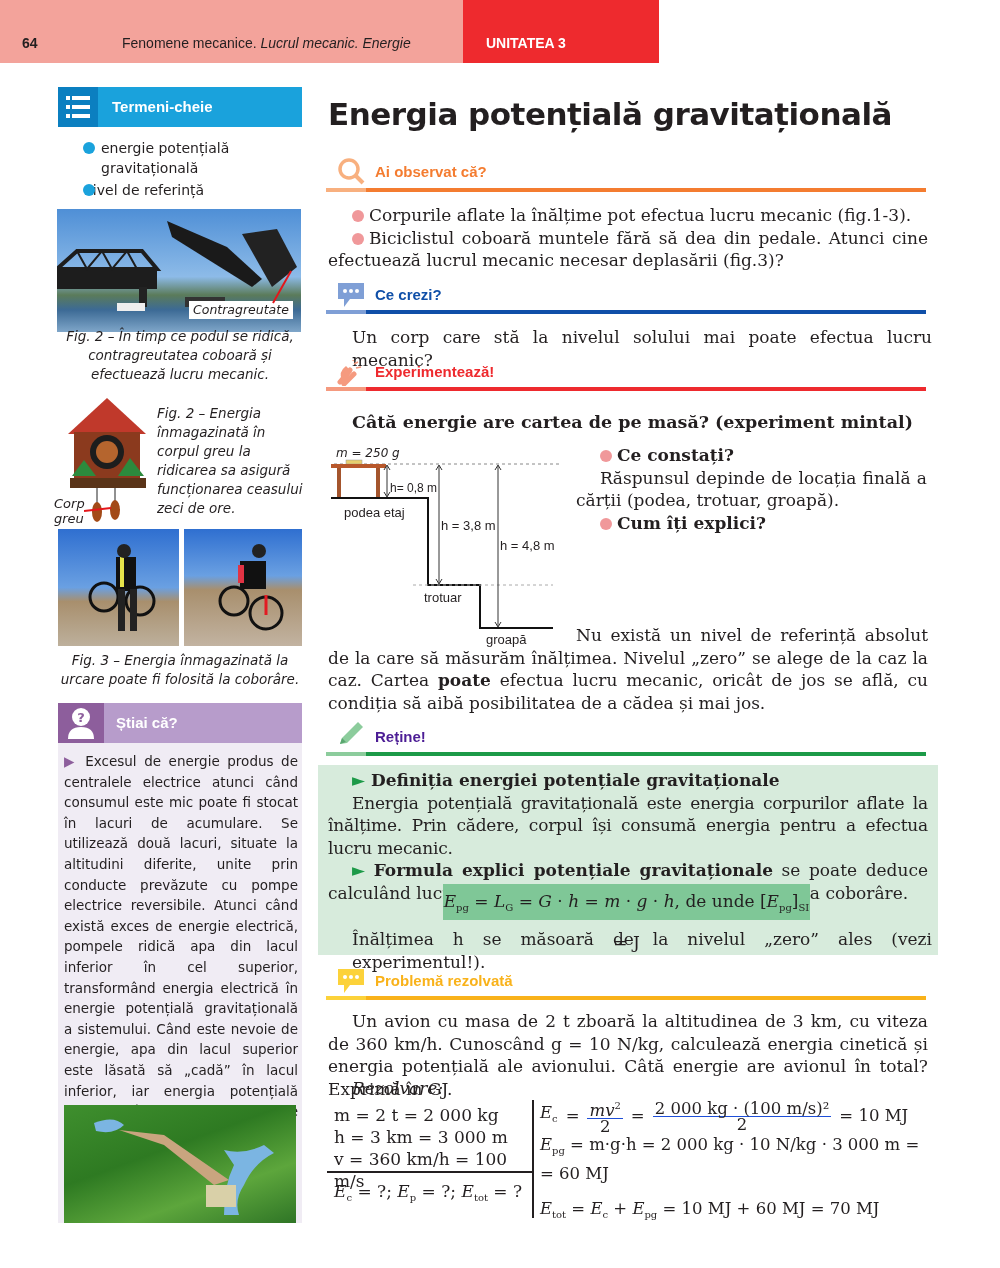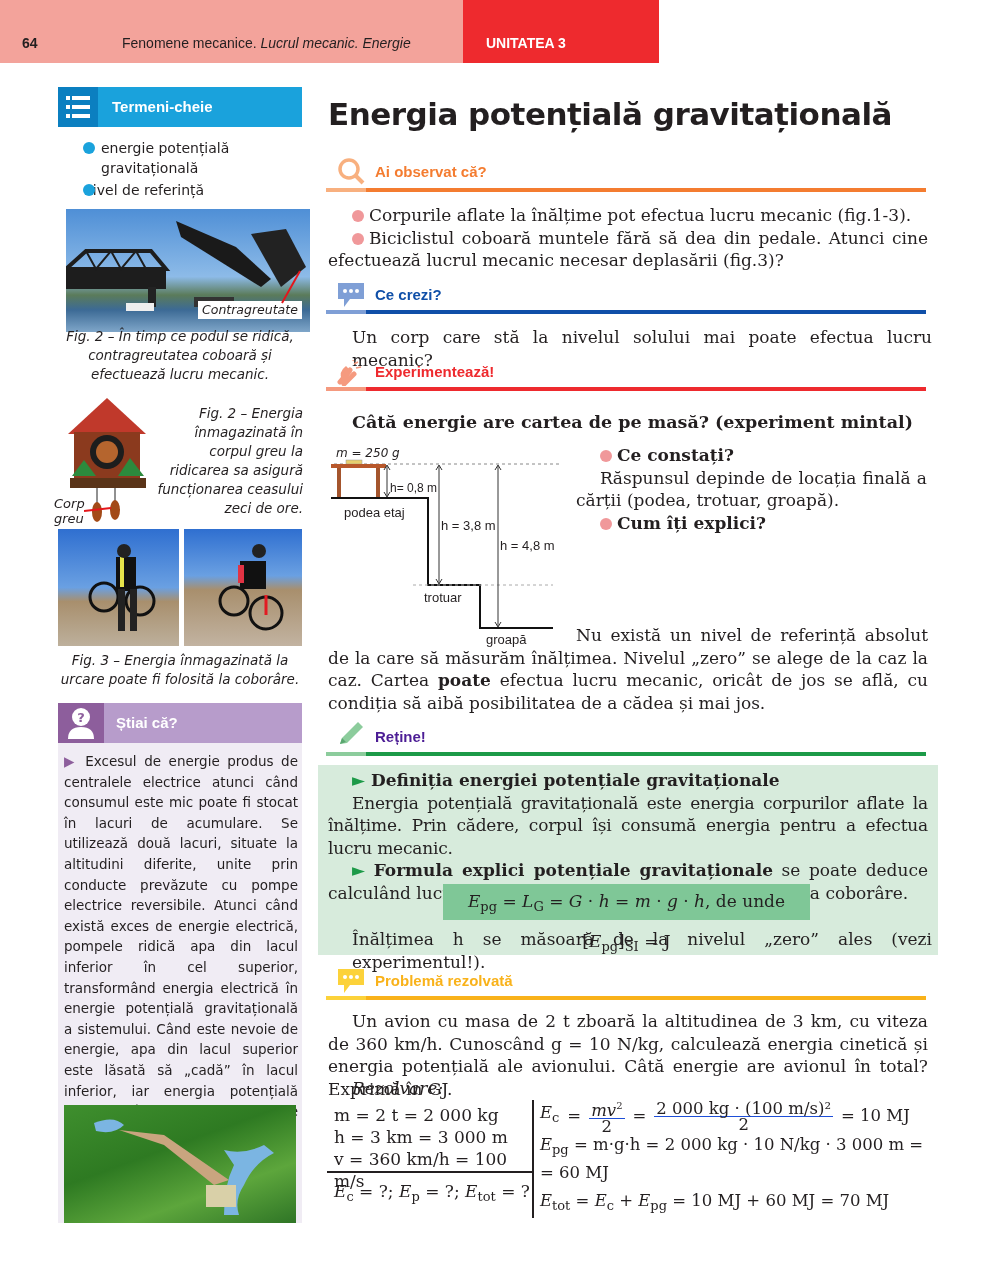--- a/index.html
+++ b/index.html
@@ -28,21 +28,21 @@
 
 #main-title{position:absolute;left:328px;top:96px;font:bold 31px "DejaVu Sans",sans-serif;color:#231f20;letter-spacing:-0.5px}
 .sec-head{position:absolute;left:375px;font:bold 15px "Liberation Sans",sans-serif}
 .sec-line{position:absolute;left:326px;width:600px;height:4px}
 .sec-line .lite{position:absolute;left:0;top:0;width:40px;height:4px}
 .body-text{position:absolute;font-size:17px;line-height:22.5px;color:#231f20;text-align:justify}
 .pdot{display:inline-block;width:12px;height:12px;border-radius:50%;background:#f0989a;margin-right:5px;vertical-align:-1px}
 .bold{font-weight:bold}
 #retine-box{position:absolute;left:318px;top:765px;width:620px;height:190px;background:#d7ebdc}
 #formula-box{position:absolute;left:443px;top:884px;width:367px;height:36px;background:#7fc797;font-size:17px;text-align:center;line-height:34px}
-sub{font-size:13px;vertical-align:-4px}
+sub{font-size:10px;vertical-align:-4px}
 .tri{color:#1c9a48}
 .frac{display:inline-block;vertical-align:middle;text-align:center;line-height:15px}
 .frac .num{display:block;border-bottom:1px solid #1d4ed8;padding:0 2px}
 .frac .den{display:block}
 </style>
 </head>
 <body>
 
 <div id="topbar"></div>
 <div id="unitbar"></div>
@@ -61,21 +61,21 @@
           <rect x="8" y="27" width="4" height="4"></rect>
           <rect x="14" y="27" width="18" height="4"></rect>
         </g>
       </svg>
   </div>
   <div id="kt-title">Termeni-cheie</div>
 </div>
 <div class="kt-item" style="top:138px;width:180px;padding-left:17px"><span class="kt-dot" style="top:4px"></span><span>energie potențială gravitațională</span></div>
 <div class="kt-item" style="top:180px;padding-left:0"><span class="kt-dot" style="top:4px"></span><span>nivel de referință</span></div>
 
-<div class="photo" style="left:66px;top:209px;width:244px;height:123px;background:linear-gradient(#4f8fd6 0%,#8dbbe8 55%,#5b7b5a 70%,#3c6a95 82%,#7fa6c9 100%)">
+<div class="photo" style="left:57px;top:209px;width:244px;height:123px;background:linear-gradient(#4f8fd6 0%,#8dbbe8 55%,#5b7b5a 70%,#3c6a95 82%,#7fa6c9 100%)">
   <svg width="244" height="113">
     <rect x="0" y="60" width="100" height="20" fill="#1d1d1d"></rect>
     <path d="M0 60 L20 42 L85 42 L100 60 Z" fill="none" stroke="#1d1d1d" stroke-width="4"></path>
     <path d="M20 42 L30 60 L45 42 L55 60 L70 42 L80 60" fill="none" stroke="#1d1d1d" stroke-width="2"></path>
     <rect x="82" y="78" width="8" height="20" fill="#222"></rect>
     <path d="M110 12 L170 38 L205 70 L195 78 L115 28 Z" fill="#1a1a1a"></path>
     <path d="M185 25 L220 20 L240 58 L215 78 Z" fill="#222"></path>
     <rect x="128" y="88" width="40" height="10" fill="#333"></rect>
     <rect x="60" y="94" width="28" height="8" fill="#eee"></rect>
   </svg>
@@ -97,21 +97,21 @@
     <line x1="37" y1="94" x2="37" y2="110" stroke="#222"></line>
     <line x1="55" y1="94" x2="55" y2="108" stroke="#222"></line>
     <ellipse cx="37" cy="118" rx="5" ry="10" fill="#a34a17"></ellipse>
     <ellipse cx="55" cy="116" rx="5" ry="10" fill="#a34a17"></ellipse>
   </svg>
 </div>
 <div class="abs" style="left:54px;top:496px;width:34px;font:italic 13px 'DejaVu Sans',sans-serif;line-height:15px">Corp greu</div>
 <svg class="abs" style="left:84px;top:502px" width="30" height="14">
     <line x1="0" y1="9" x2="27" y2="6" stroke="#e4161b" stroke-width="2"></line>
   </svg>
-<div class="cap" style="left:157px;top:404px;width:146px;text-align:right">Fig. 2 – Energia înmagazinată în corpul greu la ridicarea sa asigură funcționarea ceasului zeci de ore.</div>
+<div class="cap" style="left:157px;top:404px;width:146px;text-align:left">Fig. 2 – Energia înmagazinată în corpul greu la ridicarea sa asigură funcționarea ceasului zeci de ore.</div>
 
 <div class="photo" style="left:58px;top:529px;width:121px;height:117px;background:linear-gradient(#2f6fd0 0%,#6aa0e2 50%,#a88f6d 62%,#bdb09c 100%)">
   <svg width="121" height="117">
       <circle cx="46" cy="68" r="14" fill="none" stroke="#111" stroke-width="3"></circle>
       <circle cx="82" cy="72" r="14" fill="none" stroke="#111" stroke-width="3"></circle>
       <rect x="58" y="28" width="20" height="34" fill="#111"></rect>
       <rect x="62" y="28" width="4" height="30" fill="#e5e34a"></rect>
       <circle cx="66" cy="22" r="7" fill="#222"></circle>
       <rect x="60" y="60" width="7" height="42" fill="#222"></rect>
       <rect x="72" y="60" width="7" height="42" fill="#222"></rect>
@@ -271,14 +271,14 @@
       </span>
       <span>=</span>
     <span class="frac">
         <span class="num">2 000 kg · (100 m/s)²</span>
         <span class="den">2</span>
       </span>
     <span>= 10 MJ</span>
   </div>
   <div><i>E</i><sub>pg</sub> <span>= m·g·h = 2 000 kg · 10 N/kg · 3 000 m =</span></div>
   <div>= 60 MJ</div>
-  <div style="margin-top:6px"><i>E</i><sub>tot</sub> = <i>E</i><sub>c</sub> + <i>E</i><sub>pg</sub> <span>= 10 MJ + 60 MJ = 70 MJ</span></div>
+  <div style="margin-top:13px"><i>E</i><sub>tot</sub> = <i>E</i><sub>c</sub> + <i>E</i><sub>pg</sub> <span>= 10 MJ + 60 MJ = 70 MJ</span></div>
 </div>
 
 </body></html>

